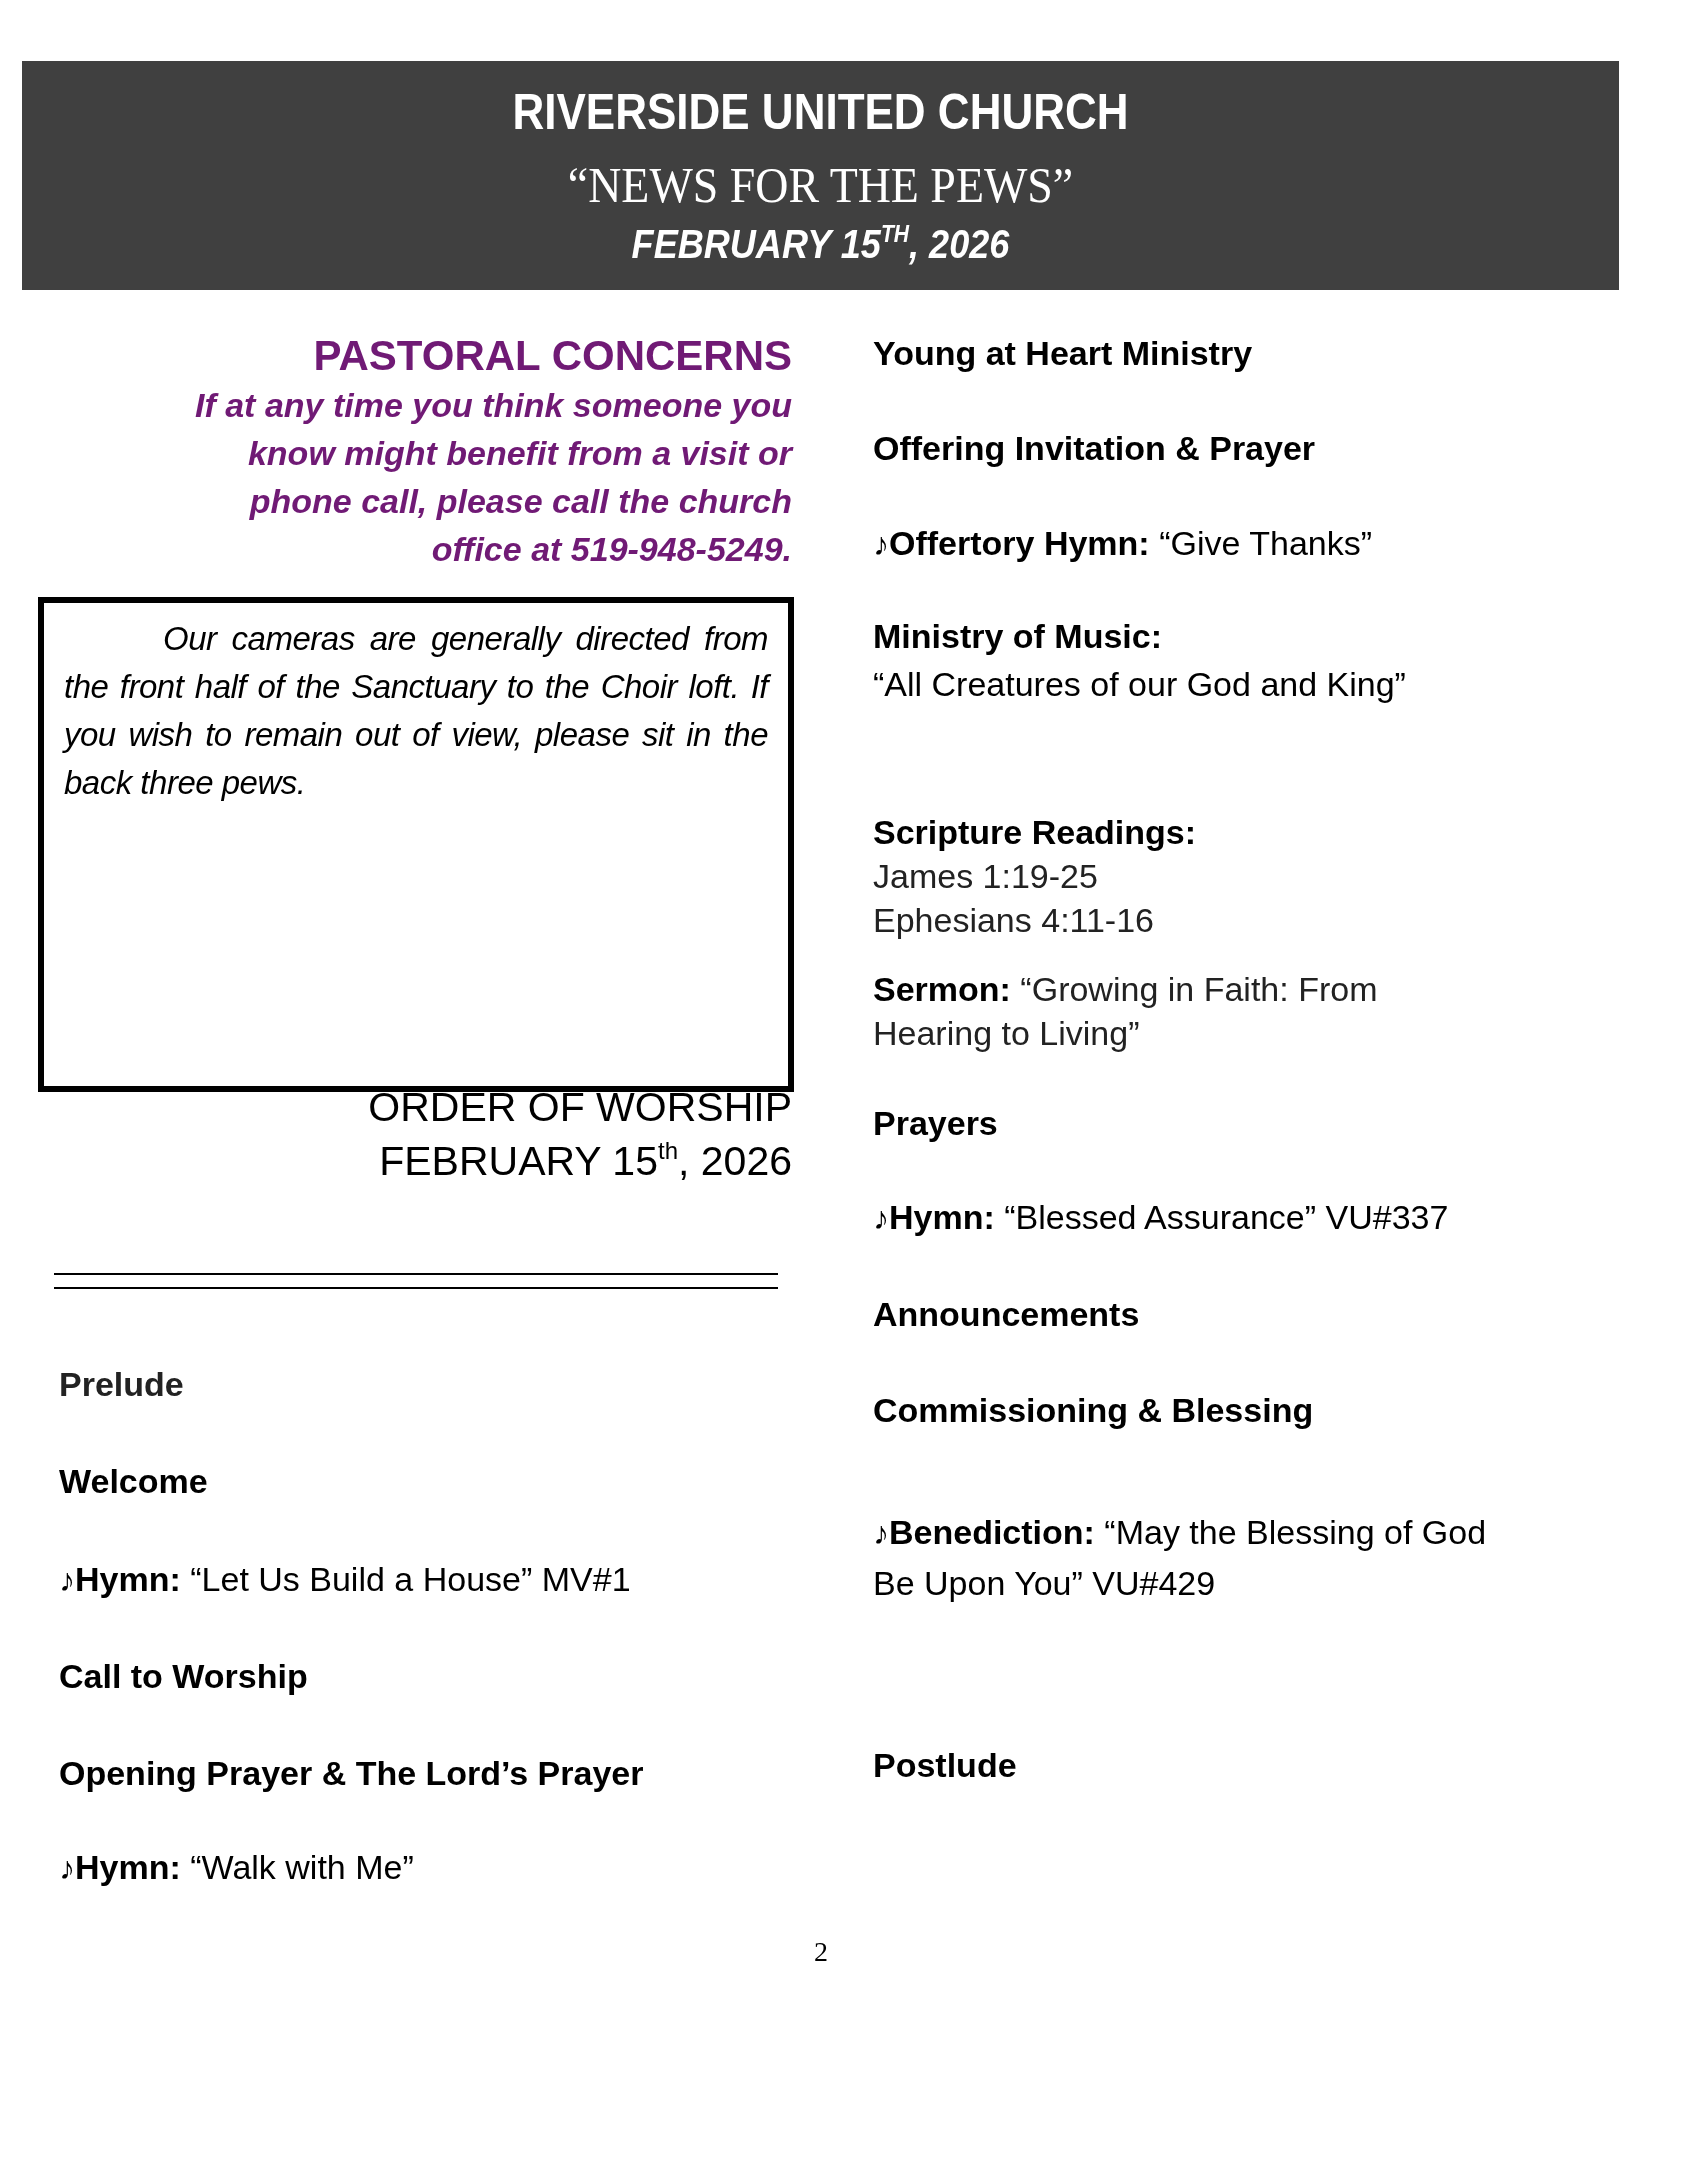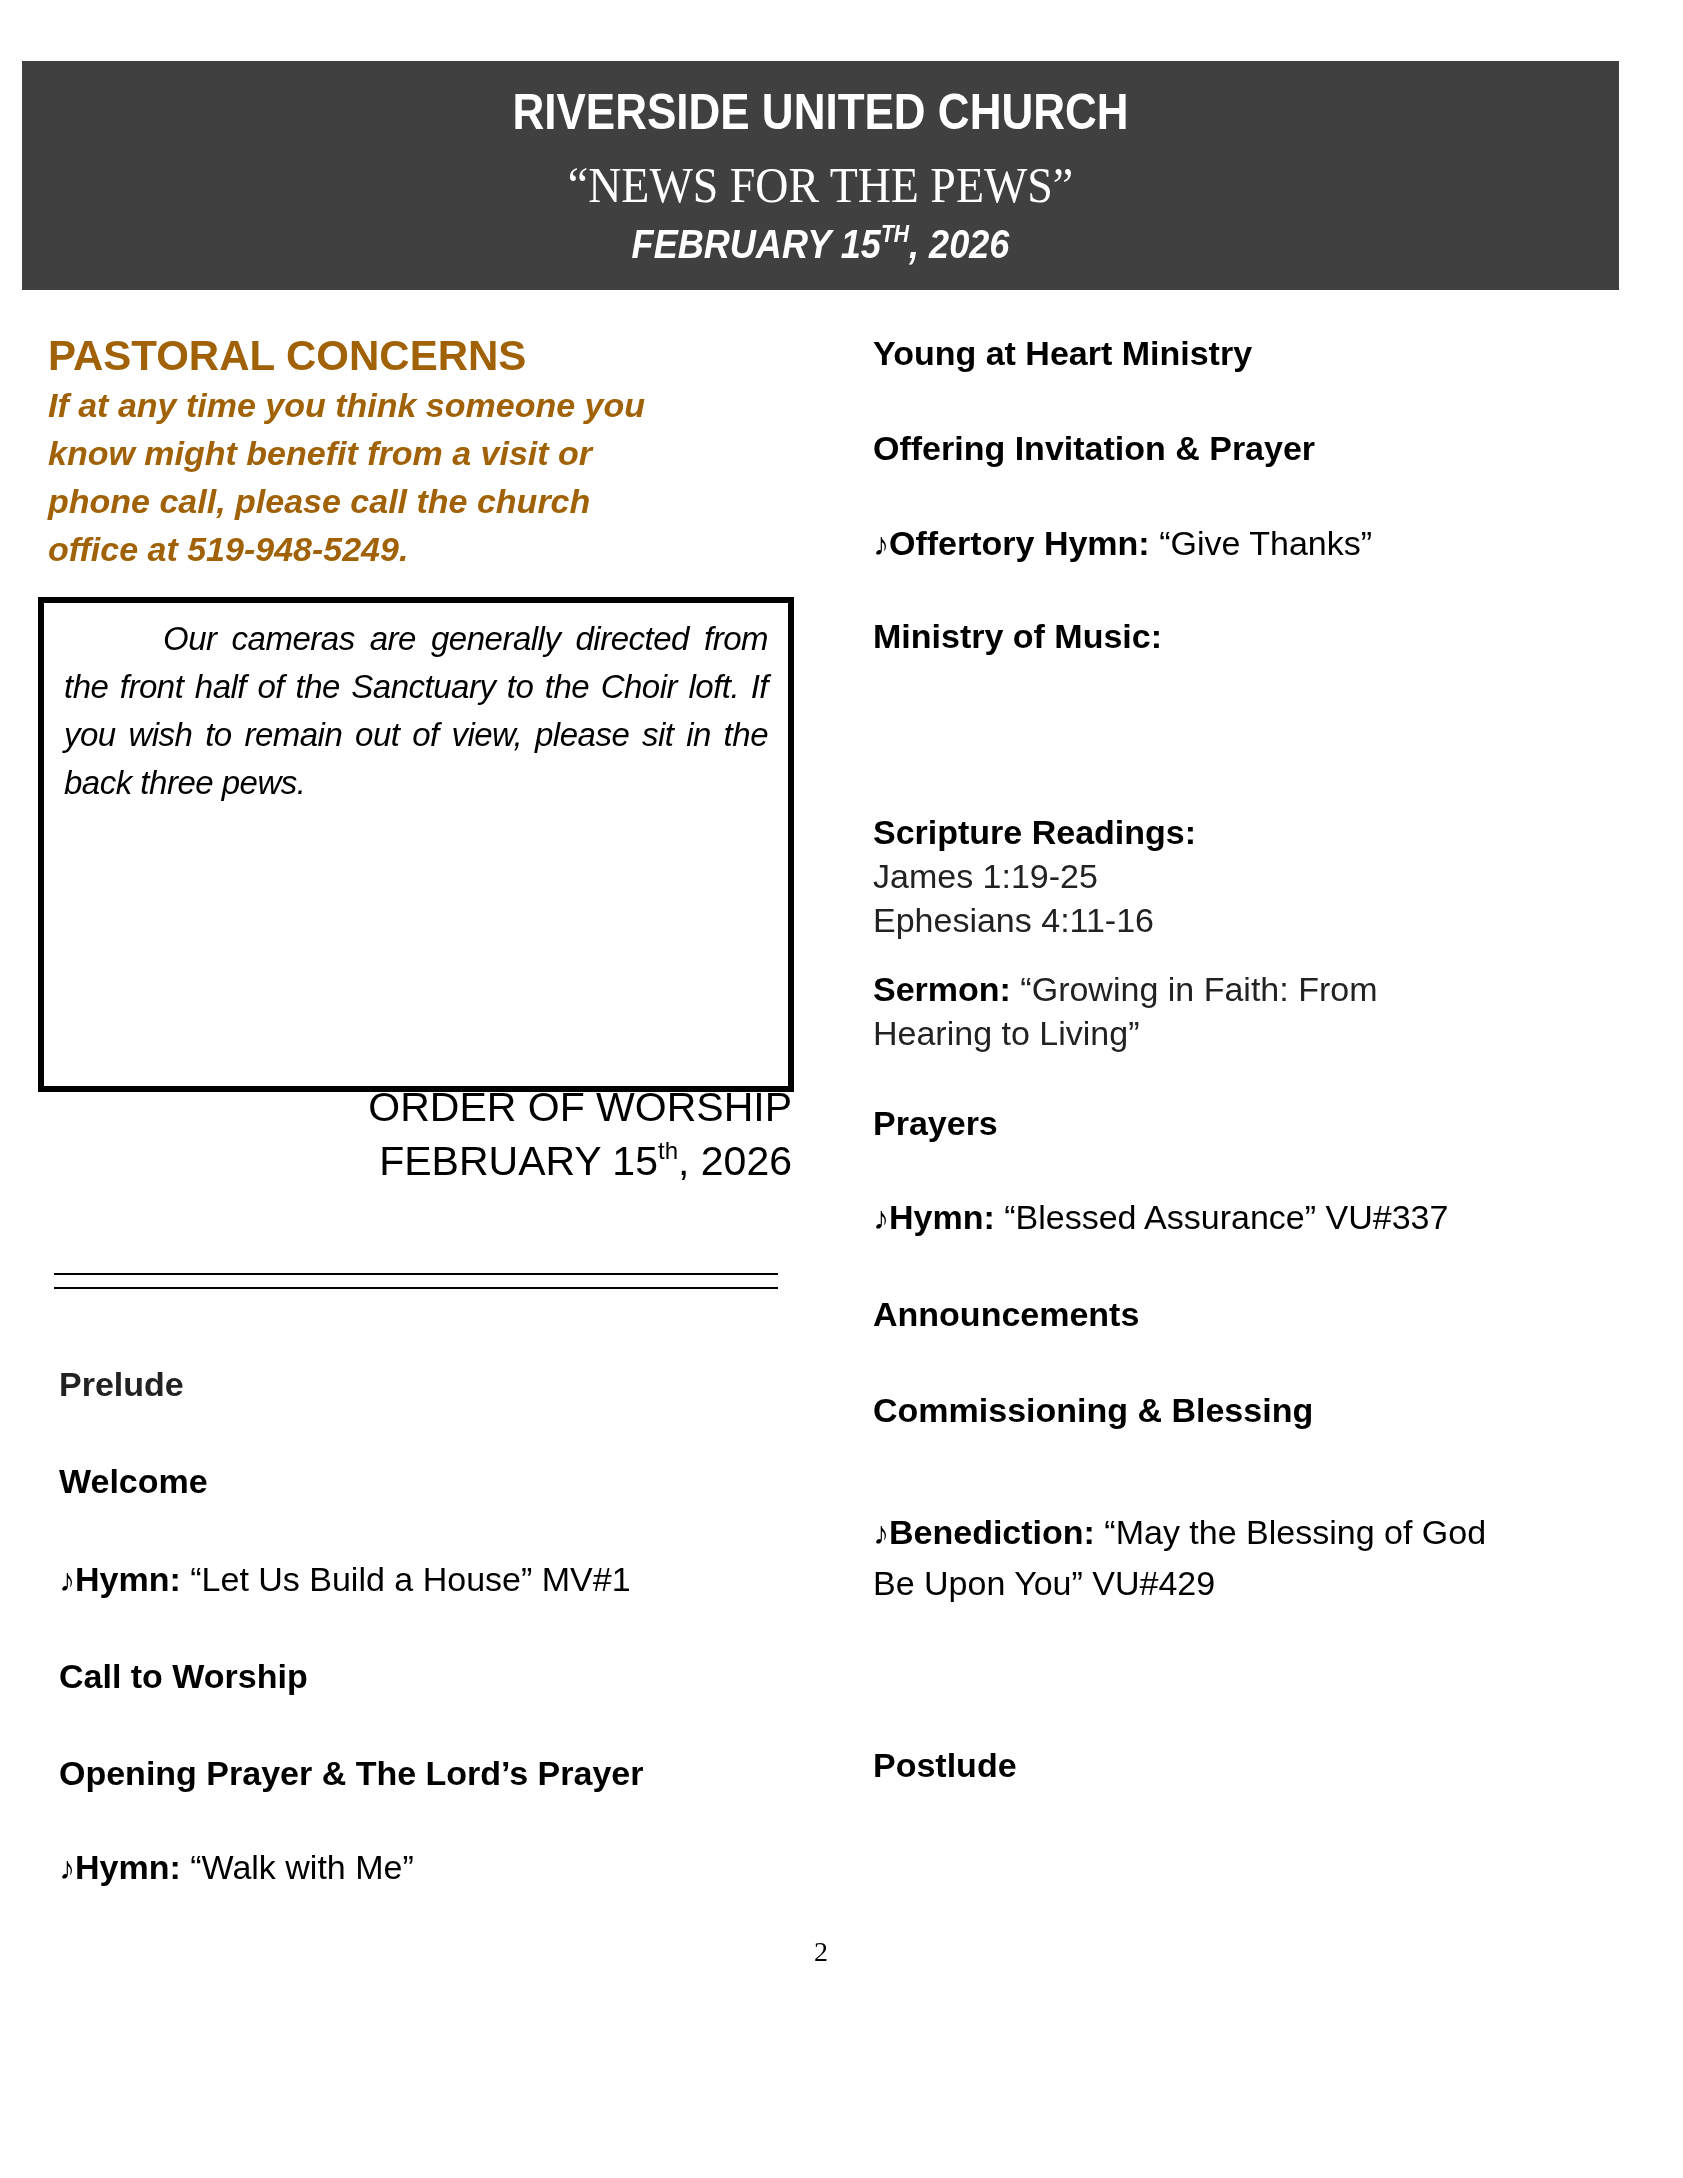--- a/index.html
+++ b/index.html
@@ -7,21 +7,21 @@
 
   
   .banner { position: absolute; left: 22px; top: 61px; width: 1597px; height: 229px; background: #404040; }
   .banner-line { position: absolute; left: 0; width: 100%; text-align: center; color: #ffffff; white-space: nowrap; }
   .b-title { top: 22px; font-family: "Liberation Sans", sans-serif; font-weight: bold; font-size: 50px; line-height: 59px; transform: scaleX(0.88); transform-origin: center; }
   .b-sub { top: 95px; font-family: "Liberation Serif", serif; font-size: 51px; line-height: 59px; transform: scaleX(0.9); transform-origin: center; }
   .b-date { top: 158px; font-family: "Liberation Sans", sans-serif; font-weight: bold; font-style: italic; font-size: 41px; line-height: 51px; transform: scaleX(0.88); transform-origin: center; }
   .b-date sup { font-size: 24px; vertical-align: 16px; line-height: 0; }
 
   
-  .pastoral { position: absolute; left: 48px; width: 752px; text-align: left; color: #a16207; }
+  .pastoral { position: absolute; left: 40px; width: 752px; text-align: right; color: #701a75; }
   .pc-title { top: 331px; font-weight: bold; font-size: 42px; line-height: 50px; }
   .pc-body { top: 381px; font-weight: bold; font-style: italic; font-size: 34px; line-height: 48px; }
   .pc-body span { display: block; white-space: nowrap; }
 
   
   .consent { position: absolute; left: 38px; top: 597px; width: 756px; height: 495px; box-sizing: border-box; border: 6px solid #000; padding: 12px 20px 0 20px; }
   .consent p { margin: 0; font-style: italic; font-size: 33px; line-height: 48px; text-align: justify; text-align-last: left; transform-origin: left; letter-spacing: -0.5px; }
   .consent p.indent { text-indent: 99px; }
 
   
@@ -74,20 +74,21 @@
 <div class="item left-col" style="top:1557px;"><span class="note">♪</span><b>Hymn:</b><span> “Let Us Build a House” MV#1</span></div>
 <div class="item left-col" style="top:1654px;"><b>Call to Worship</b></div>
 <div class="item left-col" style="top:1751px;"><b>Opening Prayer &amp; The Lord’s Prayer</b></div>
 <div class="item left-col" style="top:1845px;"><span class="note">♪</span><b>Hymn:</b><span> “Walk with Me”</span></div>
 
 <div class="item right-col" style="top:331px;"><b>Young at Heart Ministry</b></div>
 <div class="item right-col" style="top:426px;"><b>Offering Invitation &amp; Prayer</b></div>
 <div class="item right-col" style="top:521px;"><span class="note">♪</span><b>Offertory Hymn:</b><span> “Give Thanks”</span></div>
 <div class="item right-col" style="top:612px; line-height:48px;">
   <b class="sub">Ministry of Music:</b>
+  <span class="sub">“All Creatures of our God and King”</span>
 </div>
 <div class="item right-col" style="top:810px;">
   <b class="sub">Scripture Readings:</b>
   <span class="sub gray">James 1:19-25</span>
   <span class="sub gray">Ephesians 4:11-16</span>
 </div>
 <div class="item right-col" style="top:967px;">
   <span class="sub"><b>Sermon:</b><span class="gray"> “Growing in Faith: From</span></span>
   <span class="sub gray">Hearing to Living”</span>
 </div>

